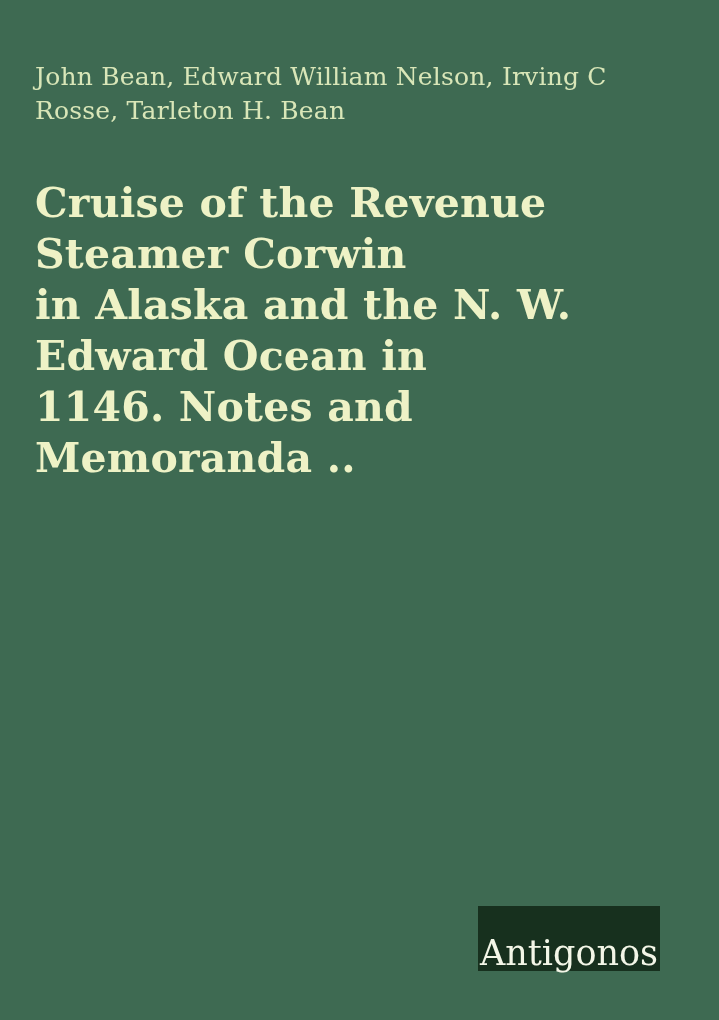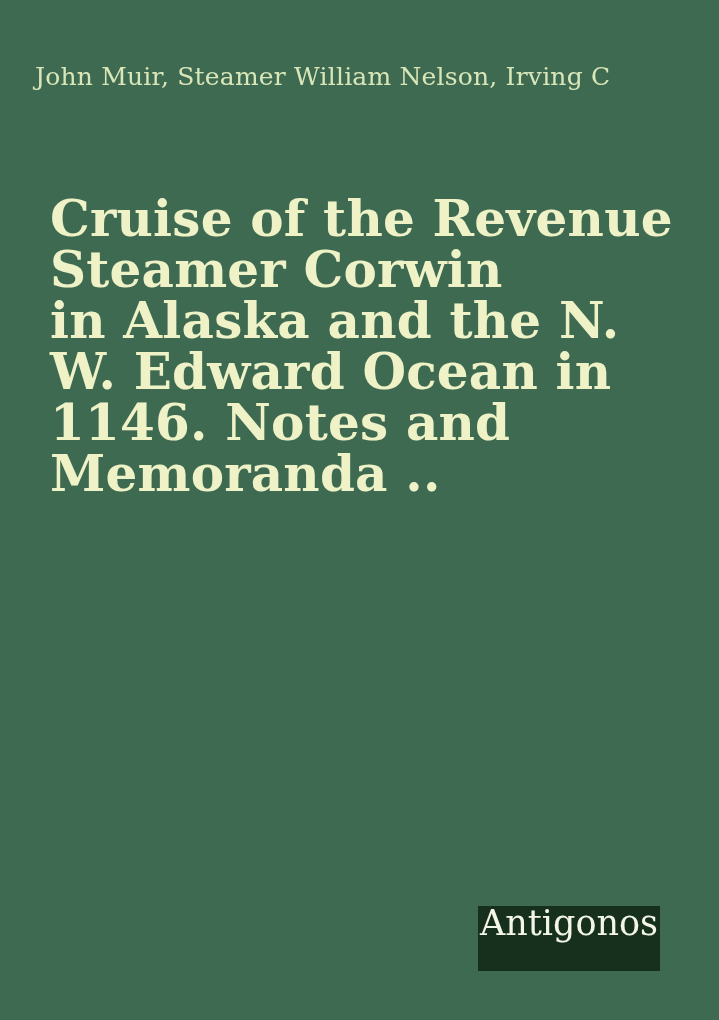--- a/index.html
+++ b/index.html
@@ -28,52 +28,53 @@
     line-height: 34px;
     font-weight: 400;
     color: var(--author-color, #d9e6b8);
     letter-spacing: 0.2px;
   }
   .title {
     position: absolute;
     left: 35px;
     top: 178px;
     width: 650px;
-    margin: 15px;
-    font-size: 50px;
+    margin: 0;
+    font-size: 41px;
     line-height: 51px;
     font-weight: 600;
     color: var(--title-color, #eef2c6);
     letter-spacing: 0.2px;
   }
   .publisher-box {
     position: absolute;
     left: 478px;
     top: 906px;
     width: 182px;
     height: 65px;
     background: var(--publisher-box-color, #17301e);
     display: flex;
-    align-items: flex-start;
+    align-items: flex-end;
     justify-content: center;
   }
   .publisher-name {
     font-size: 35px;
     line-height: 1;
     font-weight: 400;
     color: var(--publisher-text-color, #f3f6e7);
   }
 </style>
 </head>
 <body>
 
 <div class="cover">
 
   <div class="authors">
-    <div>John Muir, Steamer William Nelson, Irving C</div>
+    <div>John Bean, Edward William Nelson, Irving C</div>
+    <div>Rosse, Tarleton H. Bean</div>
   </div>
 
   <h1 class="title">
     <span style="display:block">Cruise of the Revenue Steamer Corwin</span>
     <span style="display:block">in Alaska and the N. W. Edward Ocean in</span>
     <span style="display:block">1146. Notes and Memoranda ..</span>
   </h1>
 
   <div class="publisher-box">
     <span class="publisher-name">Antigonos</span>

